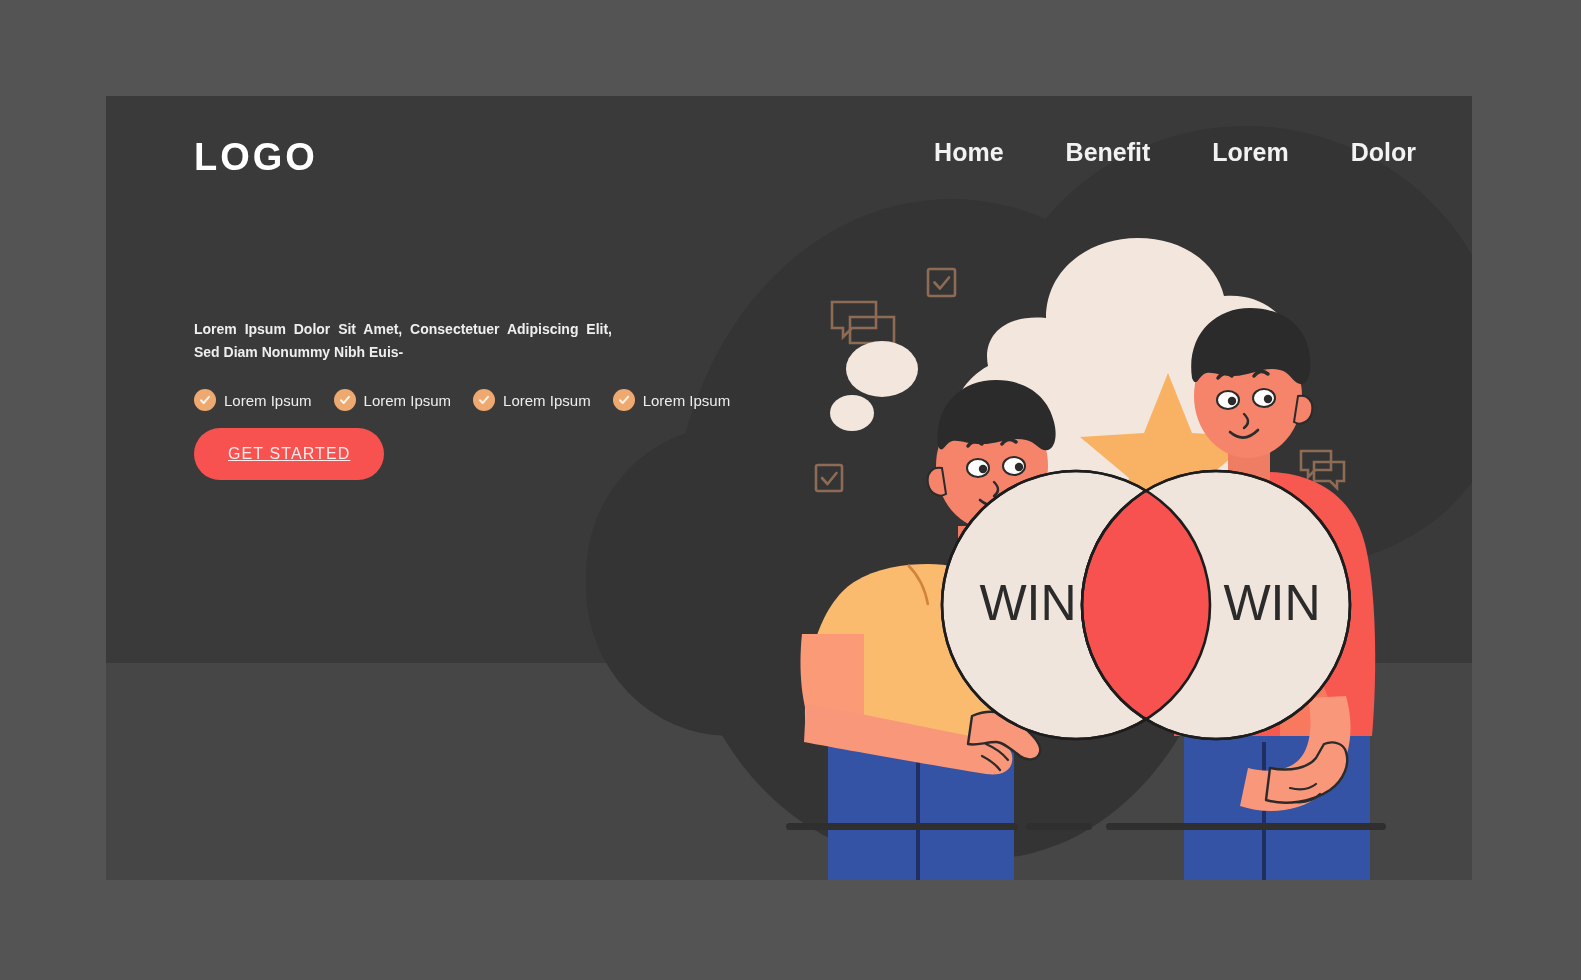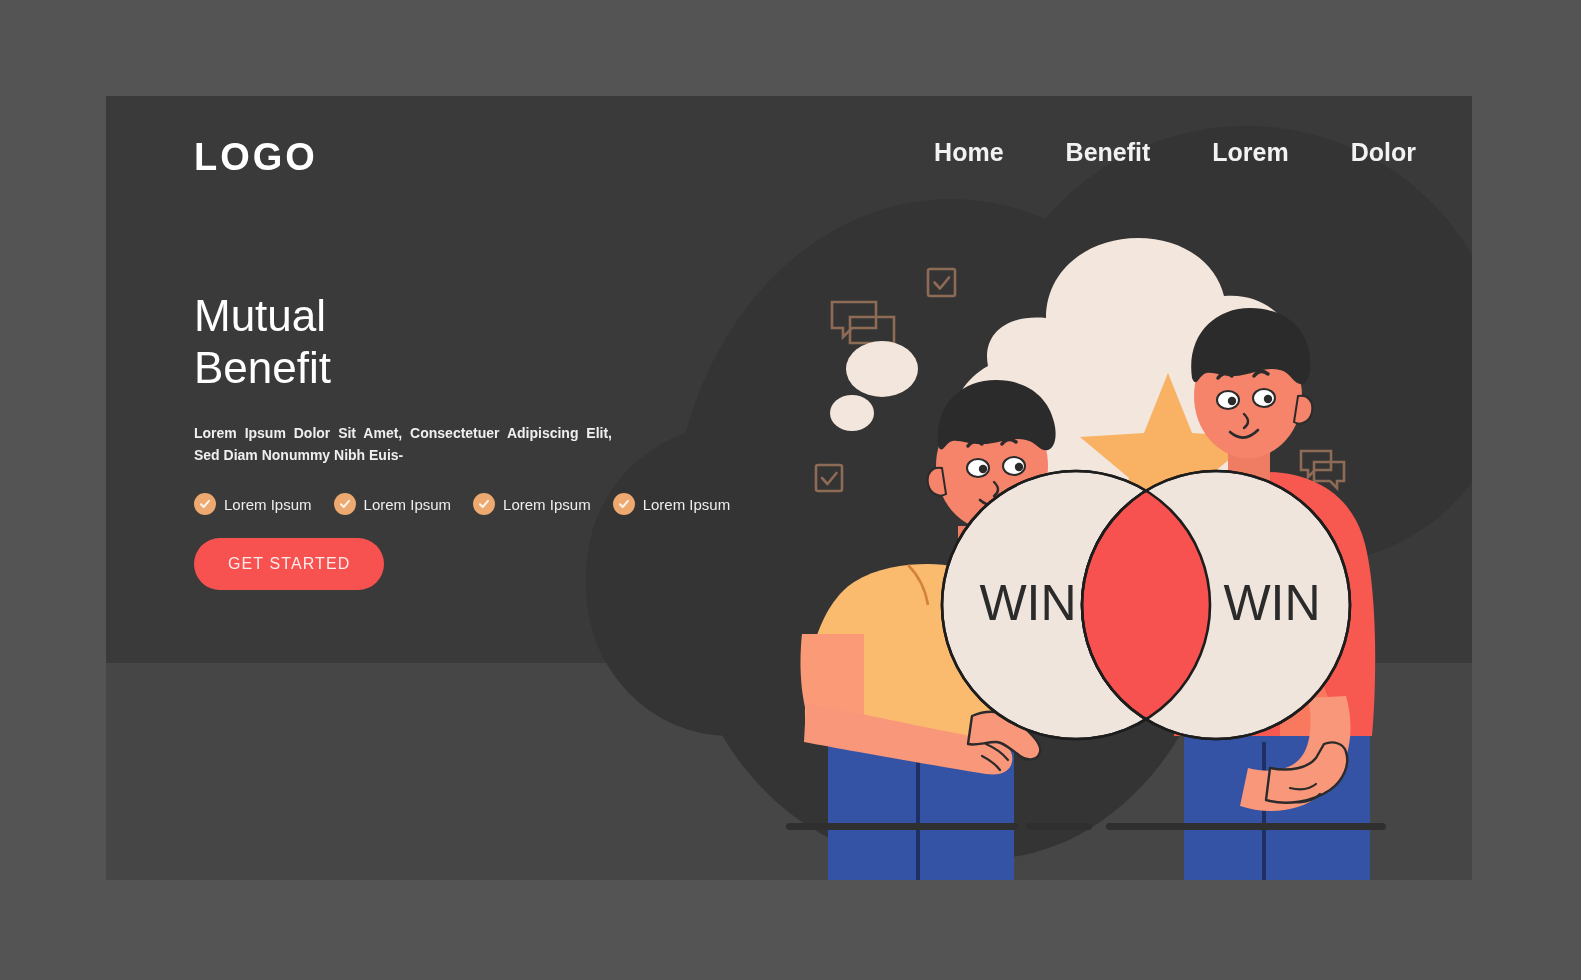--- a/index.html
+++ b/index.html
@@ -64,25 +64,25 @@
   .feature{ display:flex; align-items:center; gap:8px; }
   .check-badge{
     width:22px; height:22px; border-radius:50%;
     background:#eda96f; display:flex; align-items:center; justify-content:center;
     flex:0 0 auto;
   }
   .check-badge svg{ display:block; }
   .feature-label{ color:#efeeee; font-size:15px; white-space:nowrap; }
 
   .cta{
-    margin-top:23px; display:inline-block;
+    margin-top:17px; display:inline-block;
     background:#f7524f; color:#fdecec;
     border:none; border-radius:30px;
     padding:17px 34px; font-size:16px; letter-spacing:1.1px;
-    font-family:"Liberation Sans", sans-serif; cursor:pointer;
+    font-family:"Liberation Sans", sans-serif; cursor:pointer;text-decoration:underline;
   }
 
   
   .illus{ position:absolute; left:0; top:0; width:1366px; height:784px; z-index:10; }
 </style>
 </head>
 <body>
 
 <div id="stage">
 
@@ -310,22 +310,20 @@
       <div class="logo">LOGO</div>
       <nav class="nav">
         <a class="nav-link" href="#">Home</a>
         <a class="nav-link" href="#">Benefit</a>
         <a class="nav-link" href="#">Lorem</a>
         <a class="nav-link" href="#">Dolor</a>
       </nav>
     </div>
 
     <div class="hero">
-      <h1>Mutual
-Benefit</h1>
       <div class="sub">Lorem Ipsum Dolor Sit Amet, Consectetuer Adipiscing Elit, Sed Diam Nonummy Nibh Euis-</div>
 
       <div class="features">
         <div class="feature">
           <span class="check-badge">
             <svg width="12" height="12" viewBox="0 0 12 12">
                 <path d="M2 6.2 L4.7 9 L10 2.8" stroke="#fdf3e9" stroke-width="2" fill="none" stroke-linecap="round" stroke-linejoin="round"></path>
               </svg>
           </span>
           <span class="feature-label">Lorem Ipsum</span>

